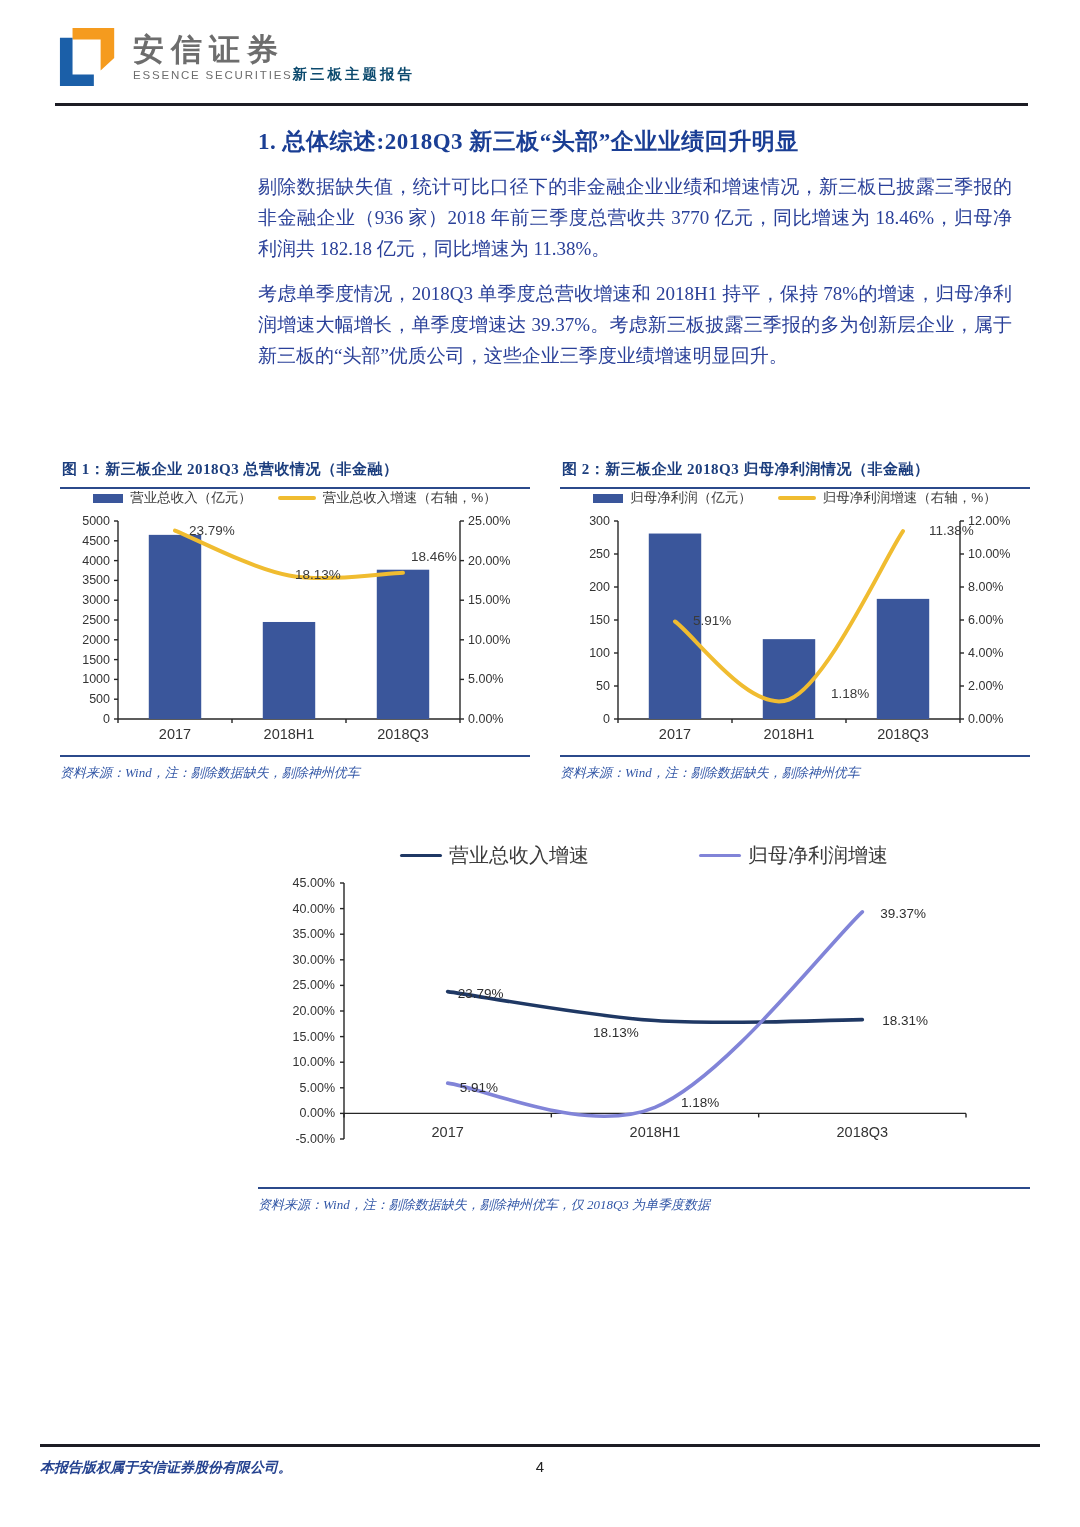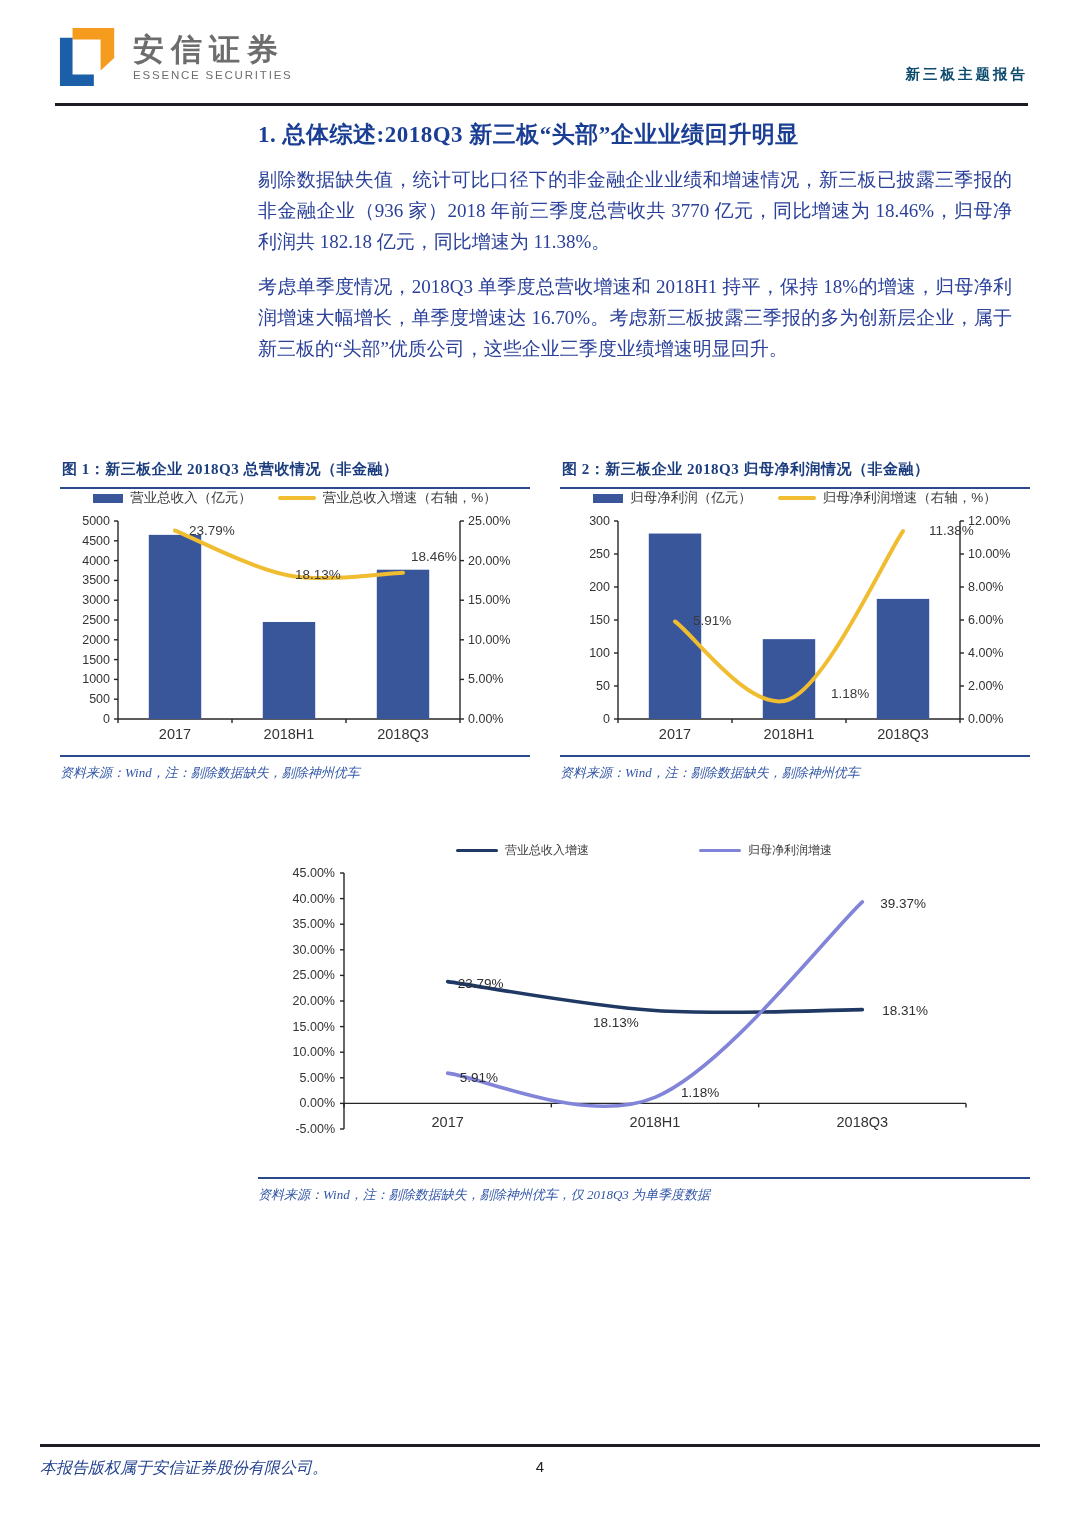--- a/index.html
+++ b/index.html
@@ -1,49 +1,49 @@
 <!DOCTYPE html>
 <html><head>
 <meta charset="utf-8">
 <style>
   html,body{margin:0;padding:0;background:#e8e8e8;}
   .page{position:relative;width:1080px;height:1527px;margin:0 auto;background:#ffffff;overflow:hidden;
         font-family:"Liberation Serif","DejaVu Serif",serif;}
   
-  .hdr{position:absolute;top:26px;left:58px;right:52px;display:flex;justify-content:space-between;align-items:flex-end;}
+  .hdr{position:absolute;top:26px;left:58px;right:52px;display:flex;justify-content:flex-start;align-items:flex-end;}
   .brand{display:flex;align-items:center;gap:13px;}
   .brand-mark{width:62px;height:62px;flex:0 0 auto;}
   .brand-cn{font-size:31px;font-weight:bold;color:#6d6d6d;letter-spacing:7px;font-family:"Liberation Sans","DejaVu Sans",sans-serif;line-height:1;}
   .brand-en{font-size:11.5px;color:#6d6d6d;letter-spacing:1.8px;font-family:"Liberation Sans","DejaVu Sans",sans-serif;margin-top:4px;}
   .report-type{font-size:14.5px;font-weight:bold;color:#0c4a6e;letter-spacing:3px;padding-bottom:4px;}
   .hdr-rule{position:absolute;top:103px;left:55px;right:52px;border-top:3.5px solid #1c1c24;}
   
-  .content{position:absolute;top:119px;left:258px;width:754px;}
+  .content{position:absolute;top:126px;left:258px;width:754px;}
   .sec-title{margin:0 0 14px 0;font-size:23px;color:#1A3E94;letter-spacing:.5px;font-weight:bold;}
   .para{margin:0 0 14px 0;font-size:19px;line-height:31px;color:#2A4099;text-align:justify;}
   
   .figrow{position:absolute;top:460px;left:60px;width:970px;display:flex;justify-content:space-between;}
   .fig{width:470px;margin:0;}
   .fig-cap{font-size:15px;font-weight:bold;color:#1C3E7E;padding:0 0 8px 2px;border-bottom:2.5px solid #2B4A8B;letter-spacing:.5px;}
   .legend{display:flex;justify-content:center;align-items:center;gap:26px;margin-top:0;
           font-family:"Liberation Sans","DejaVu Sans",sans-serif;font-size:13.5px;color:#3a3a3a;}
   .leg-item{display:flex;align-items:center;gap:7px;}
   .swatch-bar{width:30px;height:9px;display:inline-block;}
   .swatch-line{width:38px;height:4px;border-radius:2px;display:inline-block;}
   .chart{display:block;margin-top:4px;}
   .fig-src{margin-top:6px;border-top:2.5px solid #2B4A8B;padding-top:7px;font-size:13px;font-style:italic;color:#3156A6;}
   .fig3{position:absolute;top:822px;left:258px;width:772px;}
-  .fig3 .legend{gap:110px;margin-top:20px;font-size:12px;}
+  .fig3 .legend{gap:110px;margin-top:20px;font-size:20px;}
   .fig3 .swatch-line{width:42px;height:3.5px;}
   .chart text{font-family:"Liberation Sans","DejaVu Sans",sans-serif;}
   
   .ftr{position:absolute;top:1444px;left:40px;right:40px;}
   .ftr-rule{border-top:3.5px solid #1c1c24;margin-bottom:9px;}
   .ftr-row{position:relative;}
-  .ftr-text{font-size:16px;color:#24428F;font-weight:normal;line-height:24px;font-style:italic;}
+  .ftr-text{font-size:14px;color:#24428F;font-weight:bold;line-height:24px;font-style:italic;}
   .page-num{position:absolute;top:2px;left:0;right:0;text-align:center;font-size:15px;color:#222;
             font-family:"Liberation Sans","DejaVu Sans",sans-serif;font-style:normal;}
 </style>
 </head>
 <body>
 
 <div class="page">
 
   <header class="hdr">
     <div class="brand">
@@ -56,21 +56,21 @@
         <div class="brand-en">ESSENCE SECURITIES</div>
       </div>
     </div>
     <div class="report-type">新三板主题报告</div>
   </header>
   <div class="hdr-rule"></div>
 
   <section class="content">
     <h1 class="sec-title">1. 总体综述:2018Q3 新三板“头部”企业业绩回升明显</h1>
     <p class="para">剔除数据缺失值，统计可比口径下的非金融企业业绩和增速情况，新三板已披露三季报的非金融企业（936 家）2018 年前三季度总营收共 3770 亿元，同比增速为 18.46%，归母净利润共 182.18 亿元，同比增速为 11.38%。</p>
-    <p class="para">考虑单季度情况，2018Q3 单季度总营收增速和 2018H1 持平，保持 18%的增速，归母净利润增速大幅增长，单季度增速达 16.70%。考虑新三板披露三季报的多为创新层企业，属于新三板的“头部”优质公司，这些企业三季度业绩增速明显回升。</p>
+    <p class="para">考虑单季度情况，2018Q3 单季度总营收增速和 2018H1 持平，保持 78%的增速，归母净利润增速大幅增长，单季度增速达 39.37%。考虑新三板披露三季报的多为创新层企业，属于新三板的“头部”优质公司，这些企业三季度业绩增速明显回升。</p>
   </section>
 
   <section class="figrow">
 
     <figure class="fig">
       <figcaption class="fig-cap">图 1：新三板企业 2018Q3 总营收情况（非金融）</figcaption>
       <div class="legend">
         <span class="leg-item">
           <span class="swatch-bar" style="background: rgb(58, 86, 155);"></span>
           <span>营业总收入（亿元）</span>

